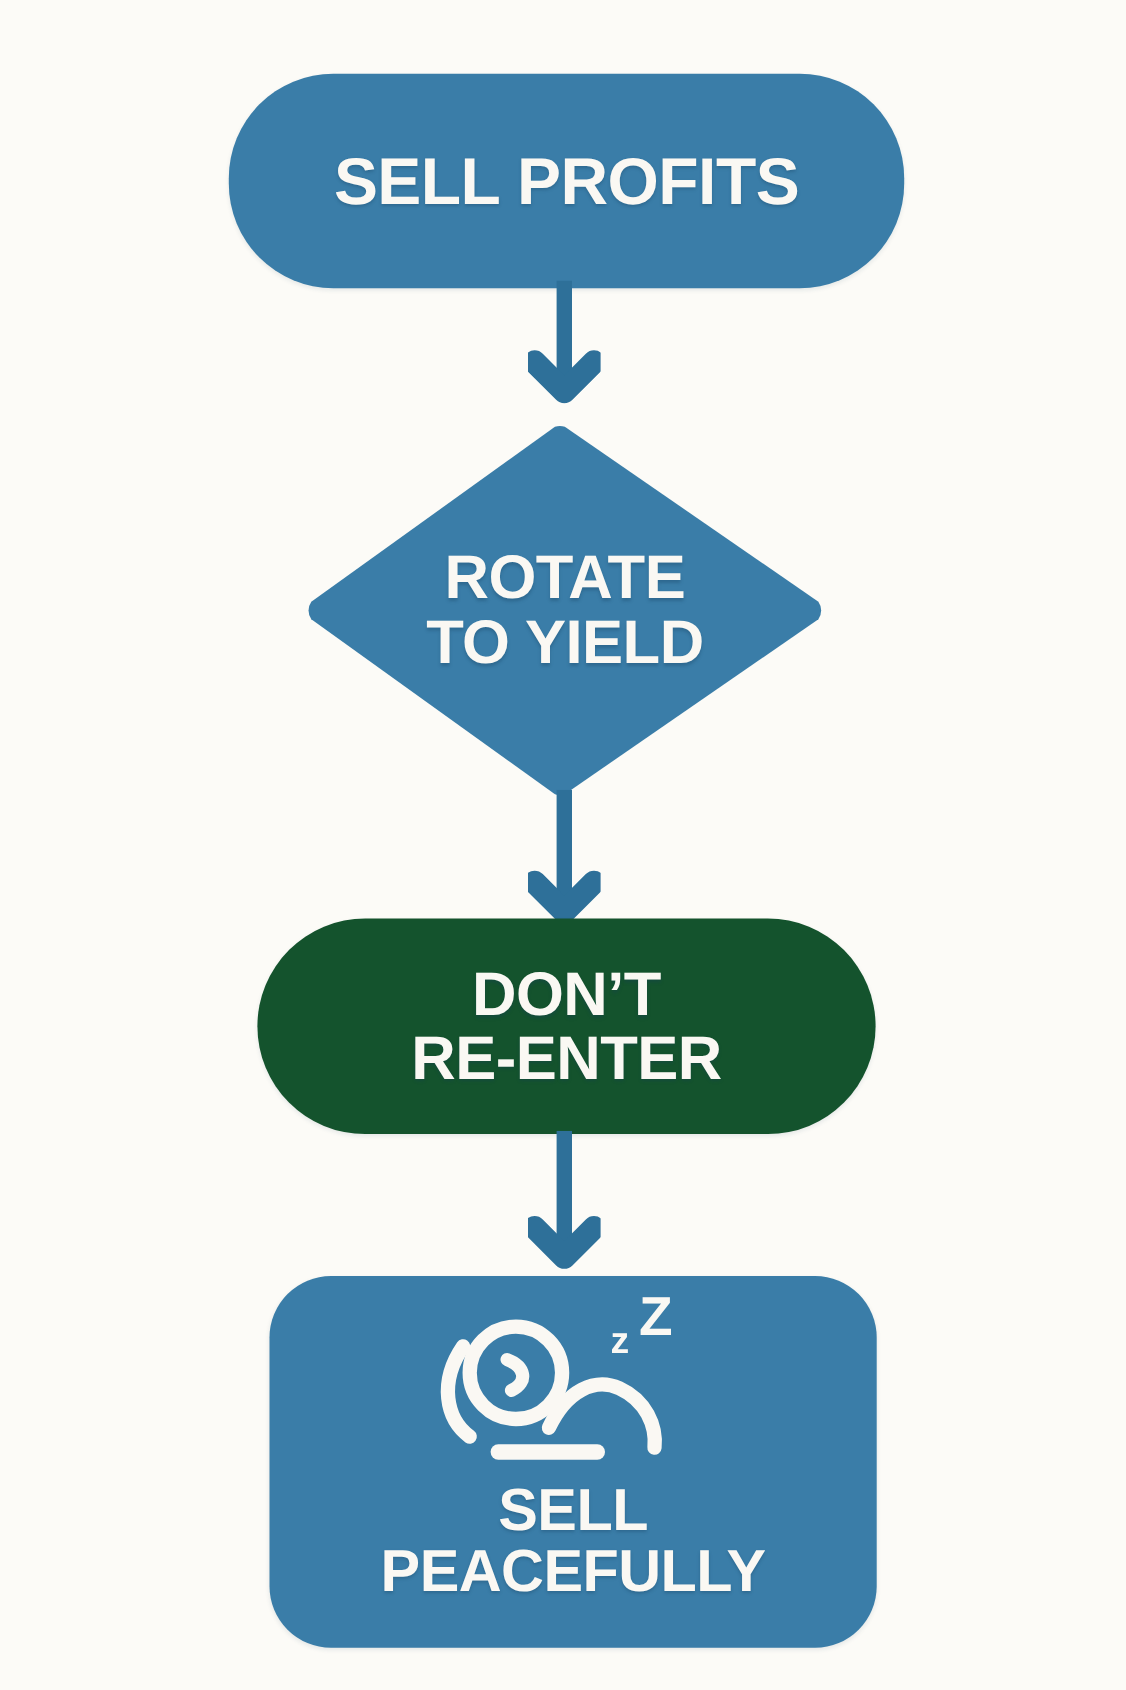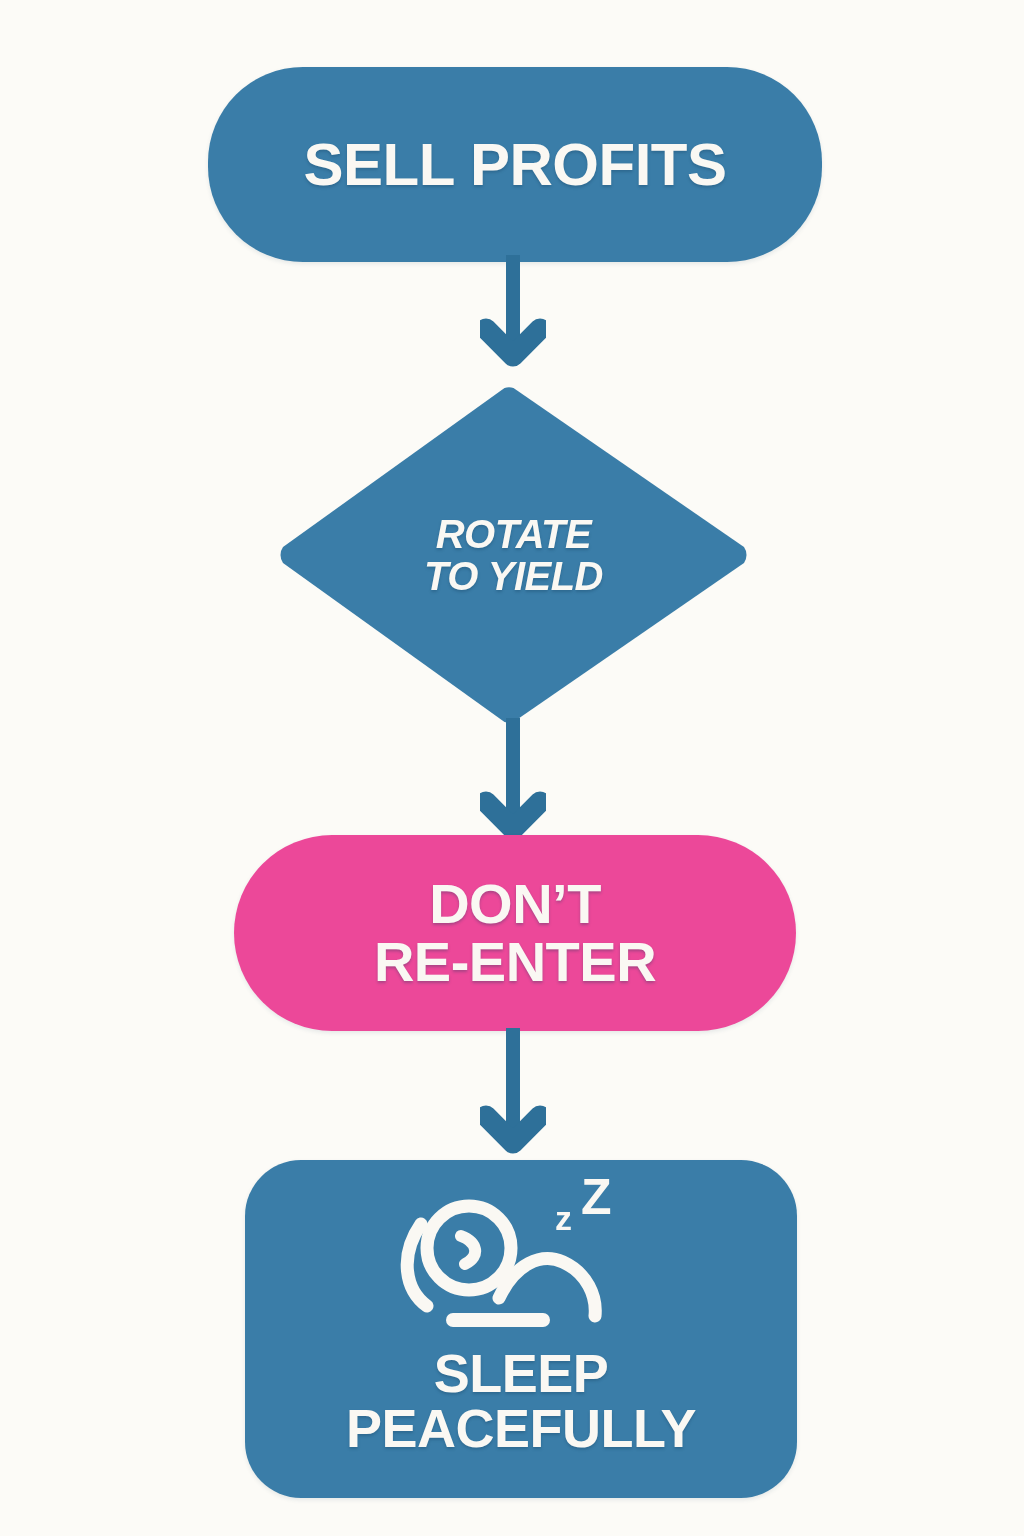--- a/index.html
+++ b/index.html
@@ -65,23 +65,22 @@
     position: absolute;
     left: 0;
     top: 0;
     width: 100%;
     height: 100%;
     display: flex;
     align-items: center;
     justify-content: center;
   }
   .node-diamond-text .node-label {
-    font-size: 40px;
+    font-size: 56px;
     line-height: 1.05;
-    font-style: italic;
   }
 
   
   .node-pill-3 {
     position: absolute;
     left: 234px;
     top: 835px;
     width: 562px;
     height: 196px;
     background: #3a7da8;
@@ -168,21 +167,21 @@
     </div>
   </div>
 
   <div class="arrow" style="left:480px; top:718px;">
     <svg width="66" height="122" viewBox="0 0 66 122" xmlns="http://www.w3.org/2000/svg">
       <line x1="33" y1="0" x2="33" y2="108" stroke="#2e7099" stroke-width="14" stroke-linecap="butt"></line>
       <polyline points="6,84 33,111 60,84" fill="none" stroke="#2e7099" stroke-width="21" stroke-linecap="round" stroke-linejoin="round"></polyline>
     </svg>
   </div>
 
-  <div class="node-pill-3" style="background: #ec4899;">
+  <div class="node-pill-3" style="background: #14532d;">
     <div class="node-label" style="color: rgb(250, 248, 243);">DON’T
 RE-ENTER</div>
   </div>
 
   <div class="arrow" style="left:480px; top:1028px;">
     <svg width="66" height="128" viewBox="0 0 66 128" xmlns="http://www.w3.org/2000/svg">
       <line x1="33" y1="0" x2="33" y2="114" stroke="#2e7099" stroke-width="14" stroke-linecap="butt"></line>
       <polyline points="6,88 33,115 60,88" fill="none" stroke="#2e7099" stroke-width="21" stroke-linecap="round" stroke-linejoin="round"></polyline>
     </svg>
   </div>
@@ -204,17 +203,17 @@
           <path d="M 62 150 L 152 150" stroke-width="14"></path>
         </g>
 
         <g fill="#faf8f3" stroke="none" font-family="'Liberation Sans', sans-serif" font-weight="700">
           <text x="164" y="60" font-size="34" fill="#faf8f3">z</text>
           <text x="190" y="44" font-size="50" fill="#faf8f3">Z</text>
         </g>
       </svg>
     </div>
 
-    <div class="node-label" style="color: rgb(250, 248, 243);">SLEEP
+    <div class="node-label" style="color: rgb(250, 248, 243);">SELL
 PEACEFULLY</div>
   </div>
 
 </div>
 
 </body></html>

